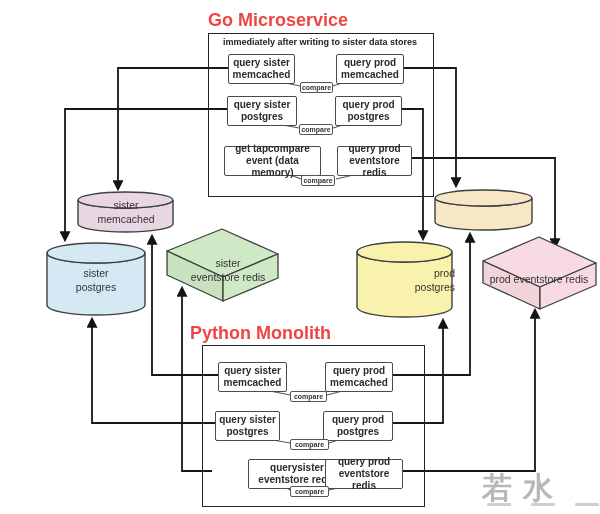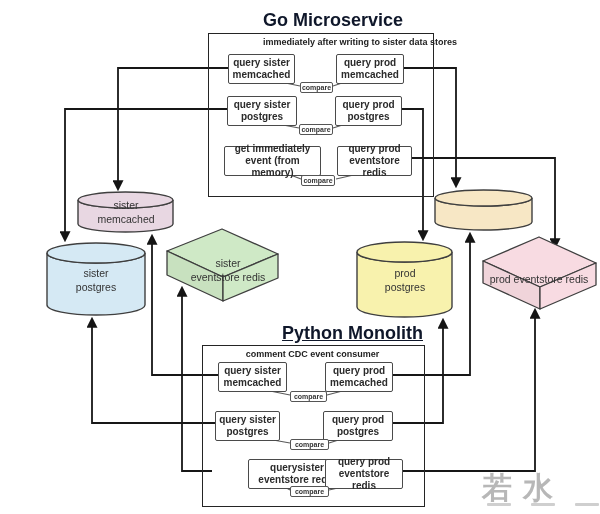--- a/index.html
+++ b/index.html
@@ -1,20 +1,20 @@
 <!DOCTYPE html>
 <html><head>
 <meta charset="utf-8">
 <style>
   html,body{margin:0;padding:0;background:#fff;}
   .stage{position:relative;width:600px;height:514px;background:#ffffff;overflow:hidden;
          font-family:"Liberation Sans","DejaVu Sans",sans-serif;}
   svg.layer{position:absolute;left:0;top:0;z-index:1;}
   .bigbox{position:absolute;border:1.7px solid #242424;background:transparent;z-index:2;}
-  .title{position:absolute;font-weight:bold;font-size:18px;color:#0f172a;text-align:right;z-index:3;}
+  .title{position:absolute;font-weight:bold;font-size:18px;color:#ef4444;text-align:left;z-index:3;}
   .subtitle{position:absolute;font-weight:bold;font-size:9px;color:#222;text-align:center;z-index:3;}
   .qbox{position:absolute;background:#fff;border:1.4px solid #4a4a4a;border-radius:2px;
         display:flex;align-items:center;justify-content:center;text-align:center;
         font-size:10px;font-weight:bold;color:#2b2b2b;line-height:1.2;z-index:3;padding:14px 2px;box-sizing:border-box;}
   .chip{position:absolute;background:#fff;border:1px solid #555;border-radius:2px;
         font-size:7px;font-weight:bold;color:#333;text-align:center;line-height:9px;z-index:3;box-sizing:border-box;}
   .storelabel{position:absolute;font-size:10.5px;color:#333;text-align:center;
         white-space:pre-line;line-height:1.35;z-index:3;}
   .watermark{position:absolute;left:482px;top:468px;z-index:4;font-size:30px;
         letter-spacing:11px;color:#ababab;opacity:.85;font-weight:bold;z-index:4;}
@@ -98,59 +98,58 @@
       <polygon points="483,261 540,287 540,309 483,283"></polygon>
       <polygon points="540,287 596,263 596,285 540,309"></polygon>
       <polygon points="483,261 540,287 540,309 483,283" fill="rgba(0,0,0,0.03)" stroke="none"></polygon>
     </g>
   </svg>
 
   <div class="title" style="left:208px;top:10px;width:195px;">Go Microservice</div>
 
   <div class="bigbox" style="left:208px;top:33px;width:224px;height:162px;"></div>
 
-  <div class="subtitle" style="left:216px;top:37px;width:208px;margin-left:40px;">immediately after writing to sister data stores</div>
+  <div class="subtitle" style="left:216px;top:37px;width:208px;">immediately after writing to sister data stores</div>
 
   <div class="qbox" style="left:228px;top:54px;width:67px;height:25px;">query sister memcached</div>
   <div class="qbox" style="left:336px;top:54px;width:68px;height:25px;">query prod memcached</div>
   <div class="chip" style="left:300px;top:82px;width:33px;height:11px;">compare</div>
 
   <div class="qbox" style="left:227px;top:96px;width:70px;height:26px;">query sister postgres</div>
   <div class="qbox" style="left:335px;top:96px;width:67px;height:26px;">query prod postgres</div>
   <div class="chip" style="left:299px;top:124px;width:34px;height:11px;">compare</div>
 
-  <div class="qbox" style="left:224px;top:146px;width:97px;height:28px;">get immediately event (from memory)</div>
+  <div class="qbox" style="left:224px;top:146px;width:97px;height:28px;">get tapcompare event (data memory)</div>
   <div class="qbox" style="left:337px;top:146px;width:75px;height:28px;">query prod eventstore redis</div>
   <div class="chip" style="left:301px;top:175px;width:34px;height:11px;">compare</div>
 
-  <div class="title" style="left:202px;top:323px;width:221px;text-decoration:underline;">Python Monolith</div>
+  <div class="title" style="left:190px;top:323px;width:221px;">Python Monolith</div>
 
   <div class="bigbox" style="left:202px;top:345px;width:221px;height:160px;"></div>
 
-  <div class="subtitle" style="left:210px;top:349px;width:205px;">comment CDC event consumer</div>
 
   <div class="qbox" style="left:218px;top:362px;width:69px;height:27px;">query sister memcached</div>
   <div class="qbox" style="left:325px;top:362px;width:68px;height:27px;">query prod memcached</div>
   <div class="chip" style="left:290px;top:391px;width:37px;height:11px;">compare</div>
 
   <div class="qbox" style="left:215px;top:411px;width:65px;height:26px;">query sister postgres</div>
   <div class="qbox" style="left:323px;top:411px;width:70px;height:26px;">query prod postgres</div>
   <div class="chip" style="left:290px;top:439px;width:39px;height:11px;">compare</div>
 
   <div class="qbox" style="left:212px;top:459px;width:98px;height:25px;margin-left:36px;">querysister eventstore redis</div>
   <div class="qbox" style="left:325px;top:459px;width:78px;height:25px;">query prod eventstore redis</div>
   <div class="chip" style="left:290px;top:486px;width:39px;height:11px;">compare</div>
 
   <div class="storelabel" style="left:76px;top:198px;width:100px;">sister
 memcached</div>
   <div class="storelabel" style="left:46px;top:266px;width:100px;">sister
 postgres</div>
   <div class="storelabel" style="left:163px;top:256px;width:130px;">sister
 eventstore redis</div>
-  <div class="storelabel" style="left:355px;top:266px;width:100px;">prod
+  <div class="storelabel" style="left:355px;top:266px;width:100px;text-align:right;">prod
 postgres</div>
   <div class="storelabel" style="left:474px;top:272px;width:130px;">prod eventstore redis</div>
 
   <div class="watermark">若水网</div>
   <div class="wm-bars">
     <i></i>
       <i></i>
       <i></i>
   </div>
 

